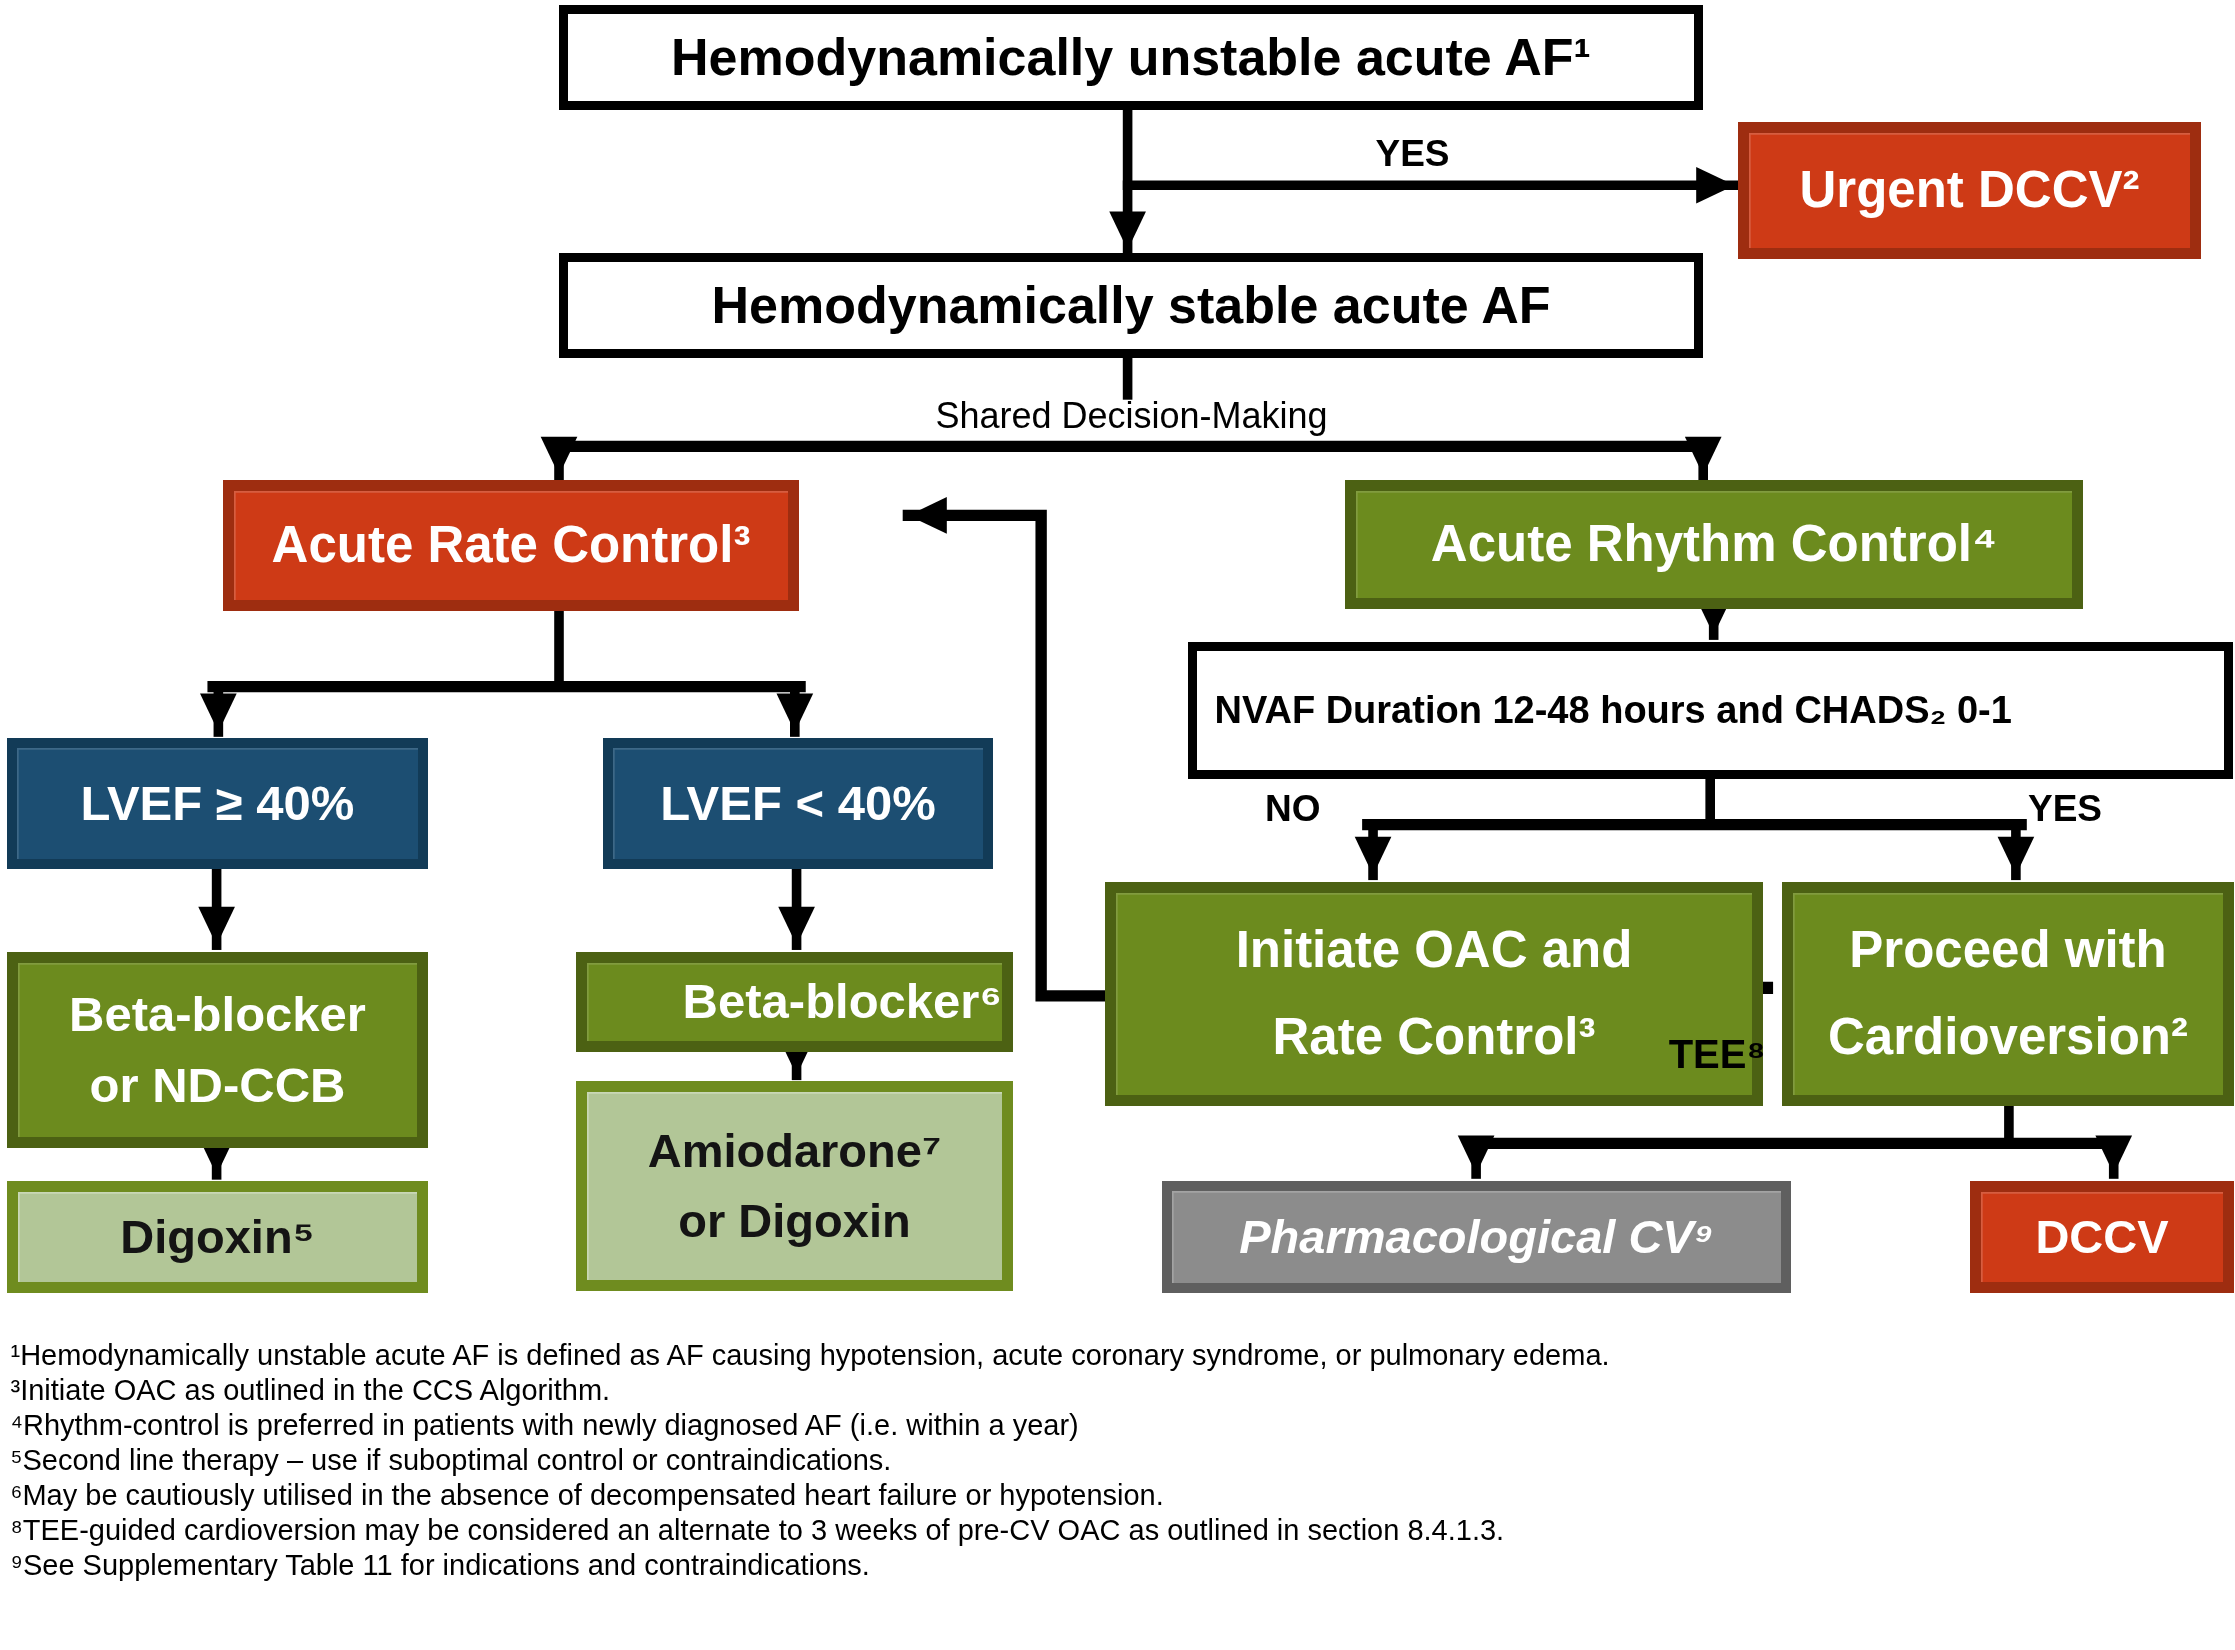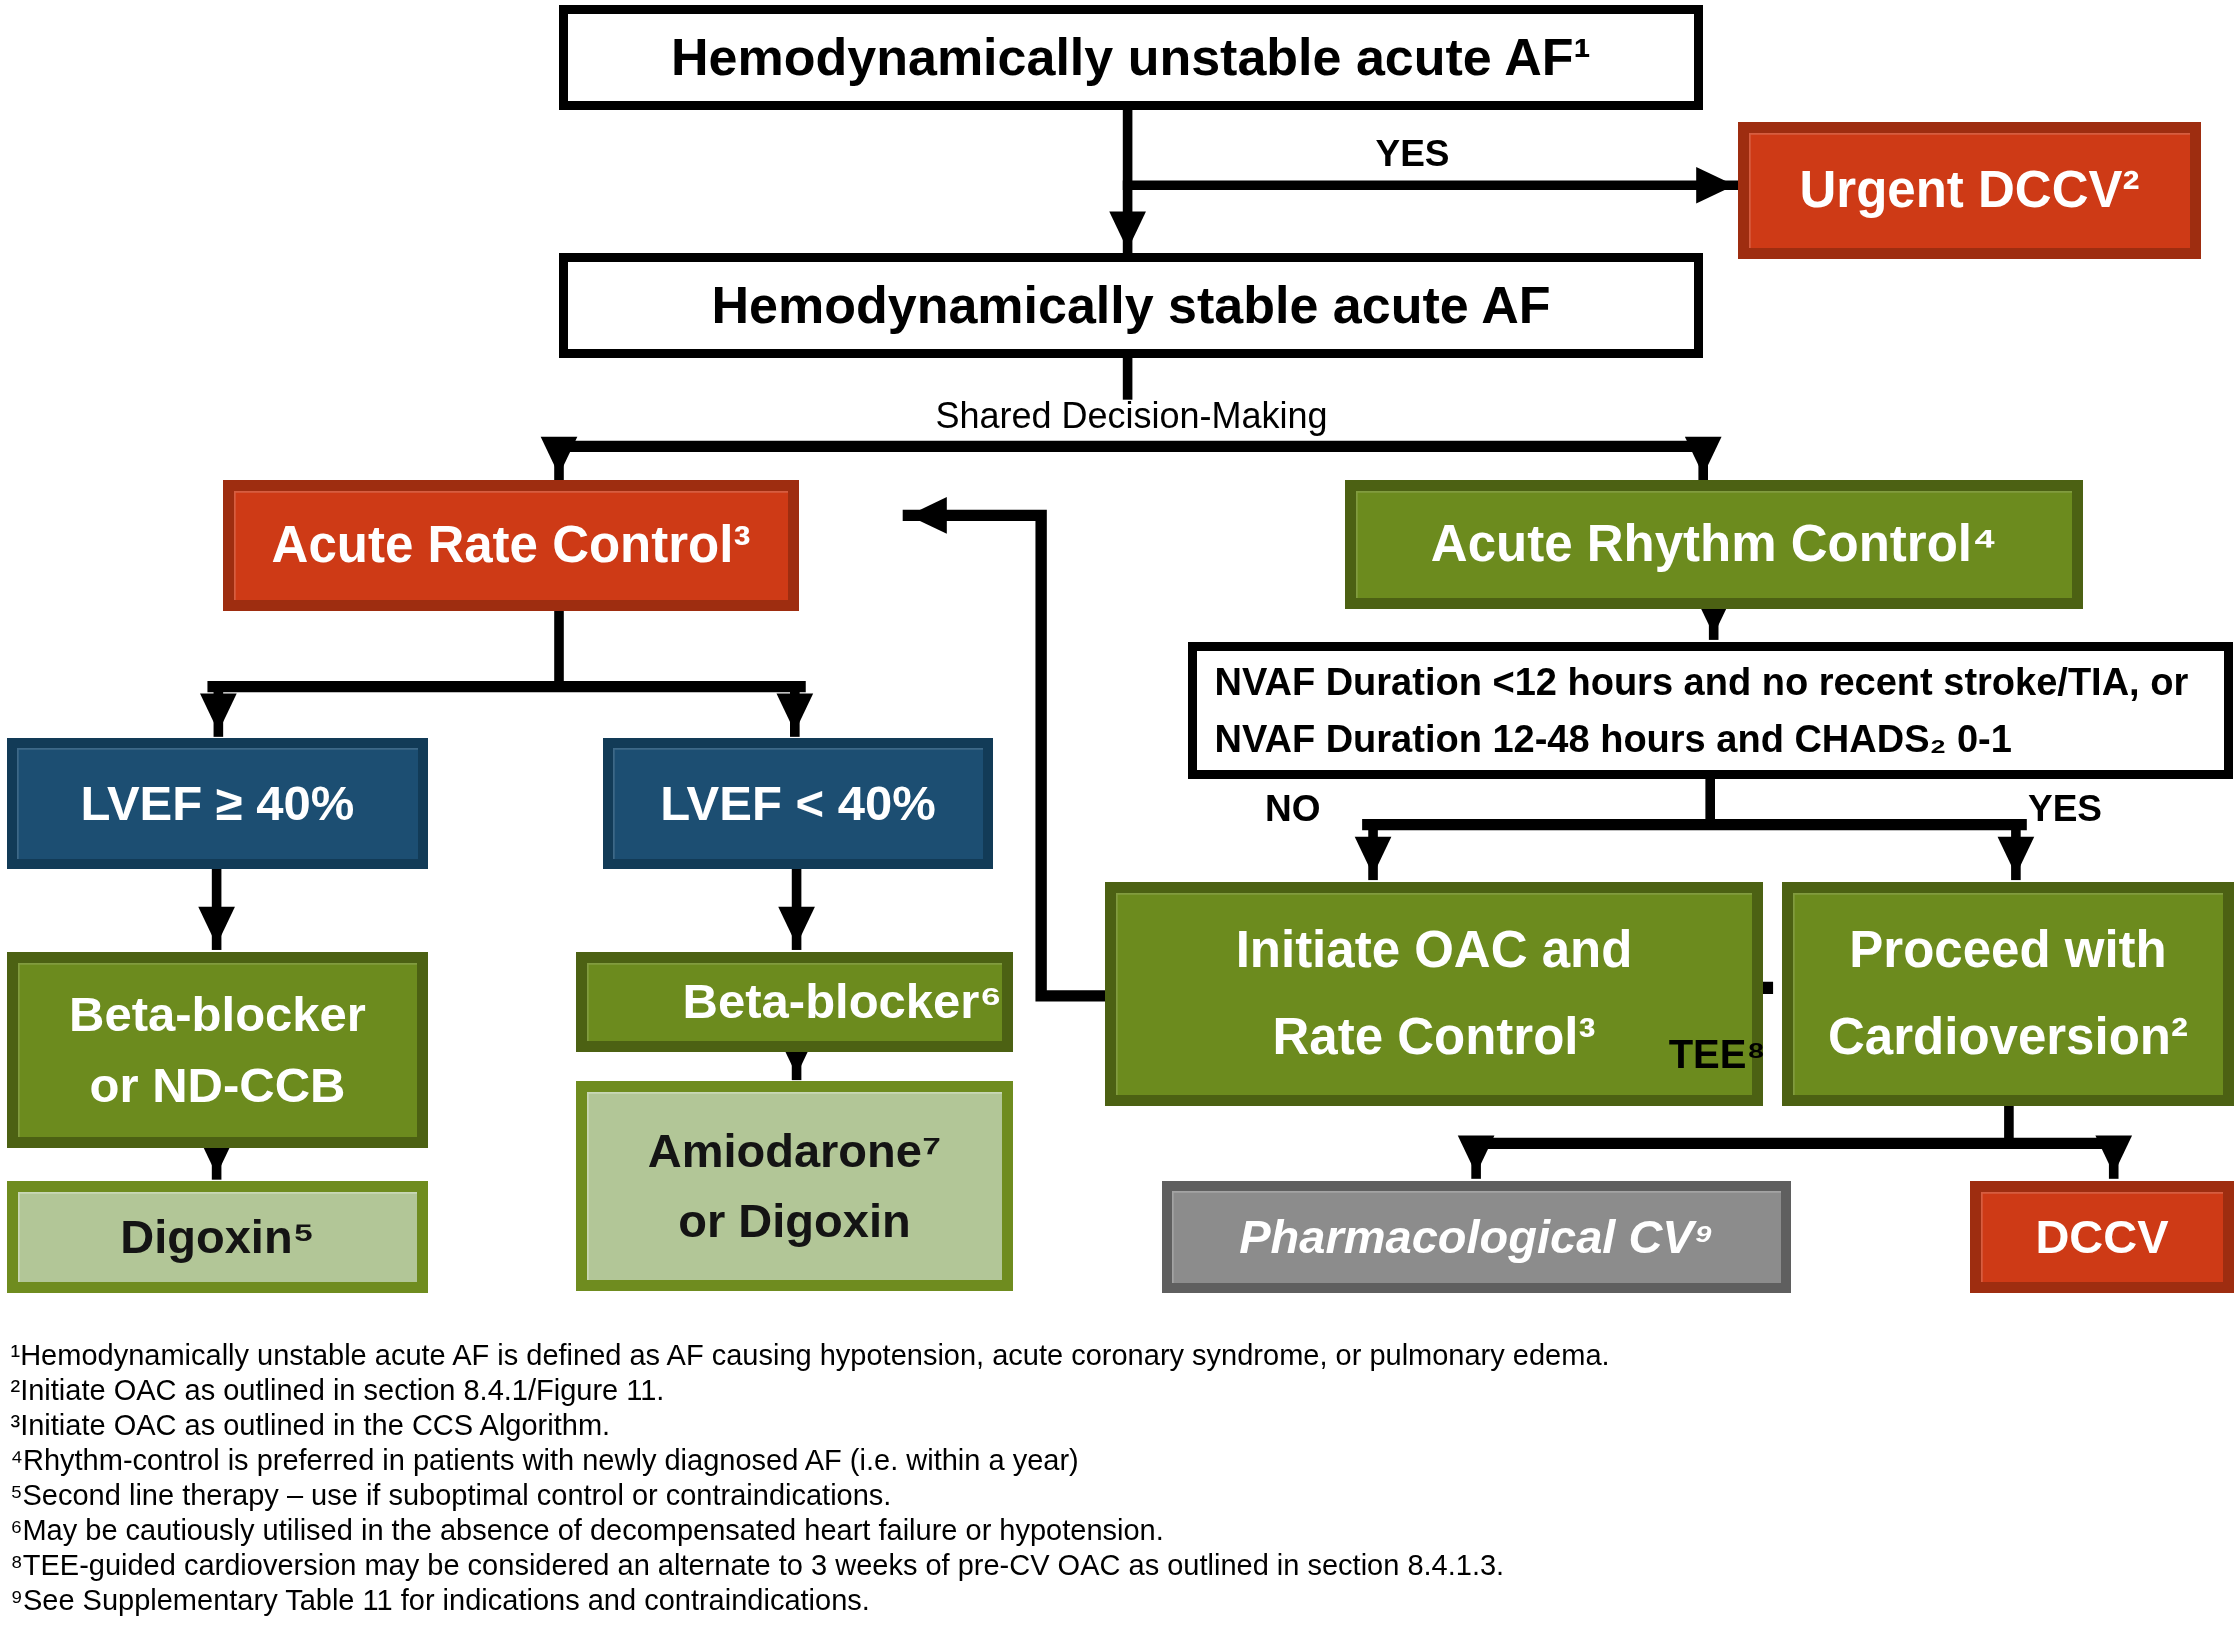--- a/index.html
+++ b/index.html
@@ -118,21 +118,20 @@
 
 <div class="node bluebox" style="left:7px;top:738px;width:421px;height:131px;font-size:49px;">
   <div class="ln">LVEF ≥ 40%</div>
 </div>
 
 <div class="node bluebox" style="left:603px;top:738px;width:390px;height:131px;font-size:49px;">
   <div class="ln">LVEF &lt; 40%</div>
 </div>
 
 <div class="node whitebox" style="left:1188px;top:642px;width:1045px;height:137px;font-size:38px;align-items:flex-start;padding-left:17.5px;line-height:1.5;">
-  <div class="ln">NVAF Duration &lt;12 hours and no recent stroke/TIA, or</div>
   <div class="ln">NVAF Duration 12-48 hours and CHADS₂ 0-1</div>
 </div>
 
 <div class="edge-label" style="left:1265px;top:788px;font-size:37px;">NO</div>
 
 <div class="edge-label" style="left:2028px;top:788px;font-size:37px;">YES</div>
 
 <div class="node greenbox" style="left:1105px;top:882px;width:658px;height:224px;font-size:51px;line-height:1.7;">
   <div class="ln">Initiate OAC and</div>
   <div class="ln">Rate Control³</div>
@@ -166,21 +165,20 @@
 <div class="node graybox" style="left:1162px;top:1181px;width:629px;height:112px;font-size:47px;font-style:italic;">
   <div class="ln">Pharmacological CV⁹</div>
 </div>
 
 <div class="node redbox" style="left:1970px;top:1181px;width:264px;height:112px;font-size:47px;">
   <div class="ln">DCCV</div>
 </div>
 
 <div id="footnotes">
   <div class="fn">¹Hemodynamically unstable acute AF is defined as AF causing hypotension, acute coronary syndrome, or pulmonary edema.</div>
-  <div class="fn">²Initiate OAC as outlined in section 8.4.1/Figure 11.</div>
   <div class="fn">³Initiate OAC as outlined in the CCS Algorithm.</div>
   <div class="fn">⁴Rhythm-control is preferred in patients with newly diagnosed AF (i.e. within a year)</div>
   <div class="fn">⁵Second line therapy – use if suboptimal control or contraindications.</div>
   <div class="fn">⁶May be cautiously utilised in the absence of decompensated heart failure or hypotension.</div>
   <div class="fn">⁸TEE-guided cardioversion may be considered an alternate to 3 weeks of pre-CV OAC as outlined in section 8.4.1.3.</div>
   <div class="fn">⁹See Supplementary Table 11 for indications and contraindications.</div>
 </div>
 
 
 </body></html>

